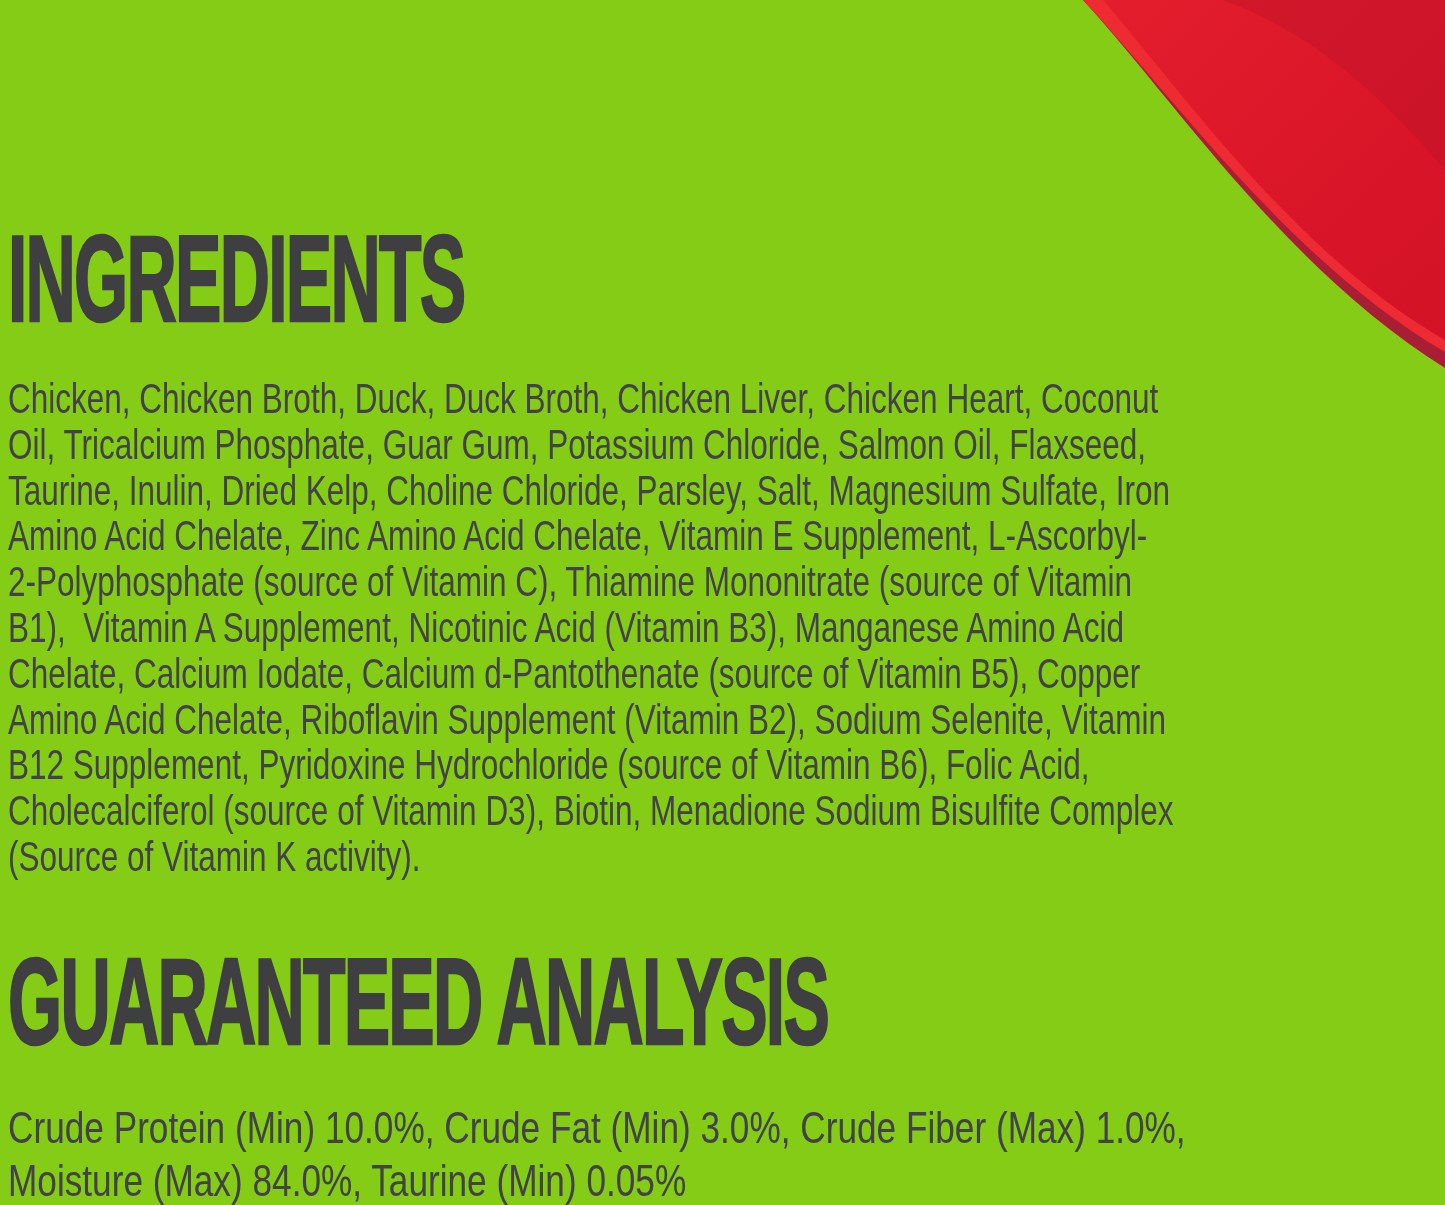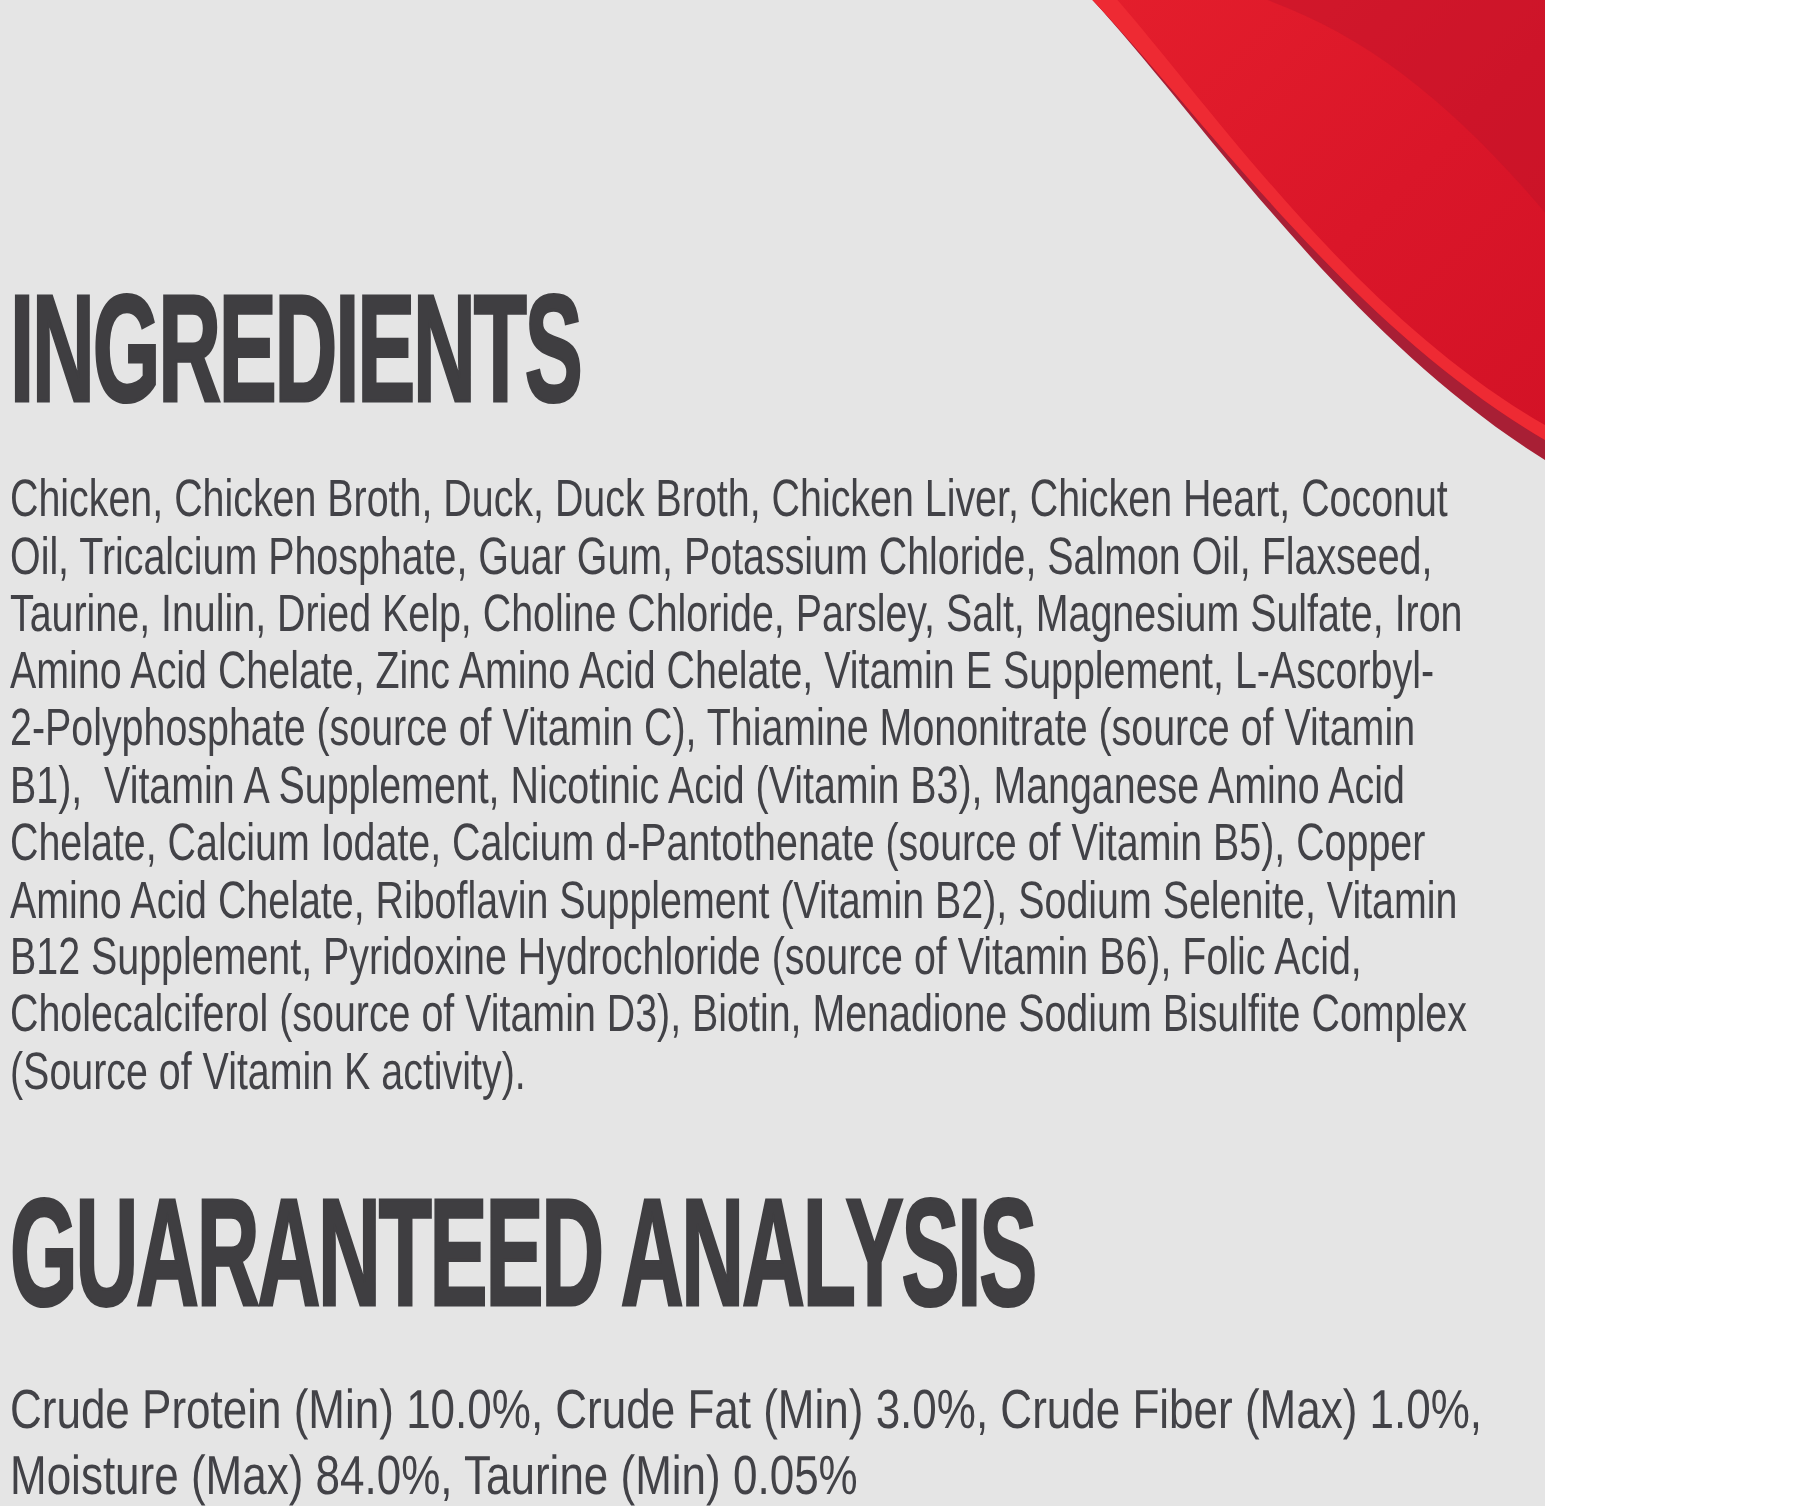--- a/index.html
+++ b/index.html
@@ -3,23 +3,23 @@
 <meta charset="utf-8">
 <title>Label Panel</title>
 <style>
   html, body {
     margin: 0;
     padding: 0;
     background: #ffffff;
   }
   .page {
     position: relative;
-    width: 1236px;
+    width: 1445px;
     height: 1205px;
-    background: #e5e5e5;
+    background: #84cc16;
     overflow: hidden;
     font-family: "Liberation Sans", sans-serif;
   }
   .swoosh {
     position: absolute;
     top: 0;
     right: 0;
     width: 372px;
     height: 420px;
     display: block;

